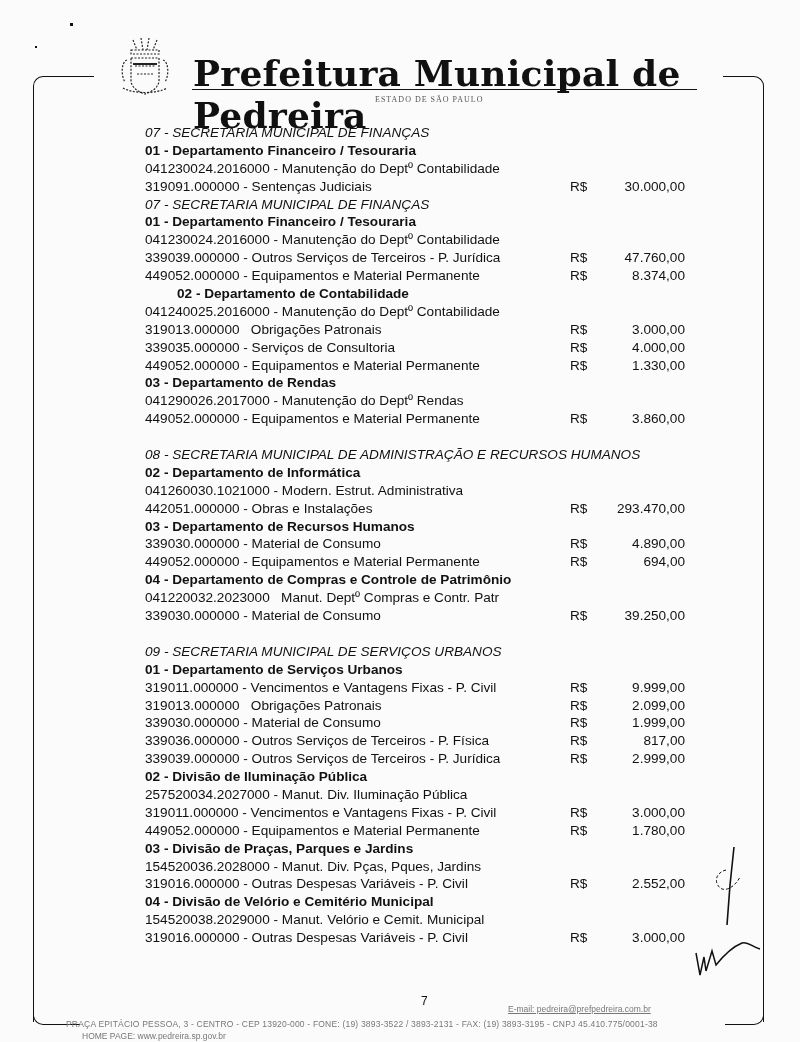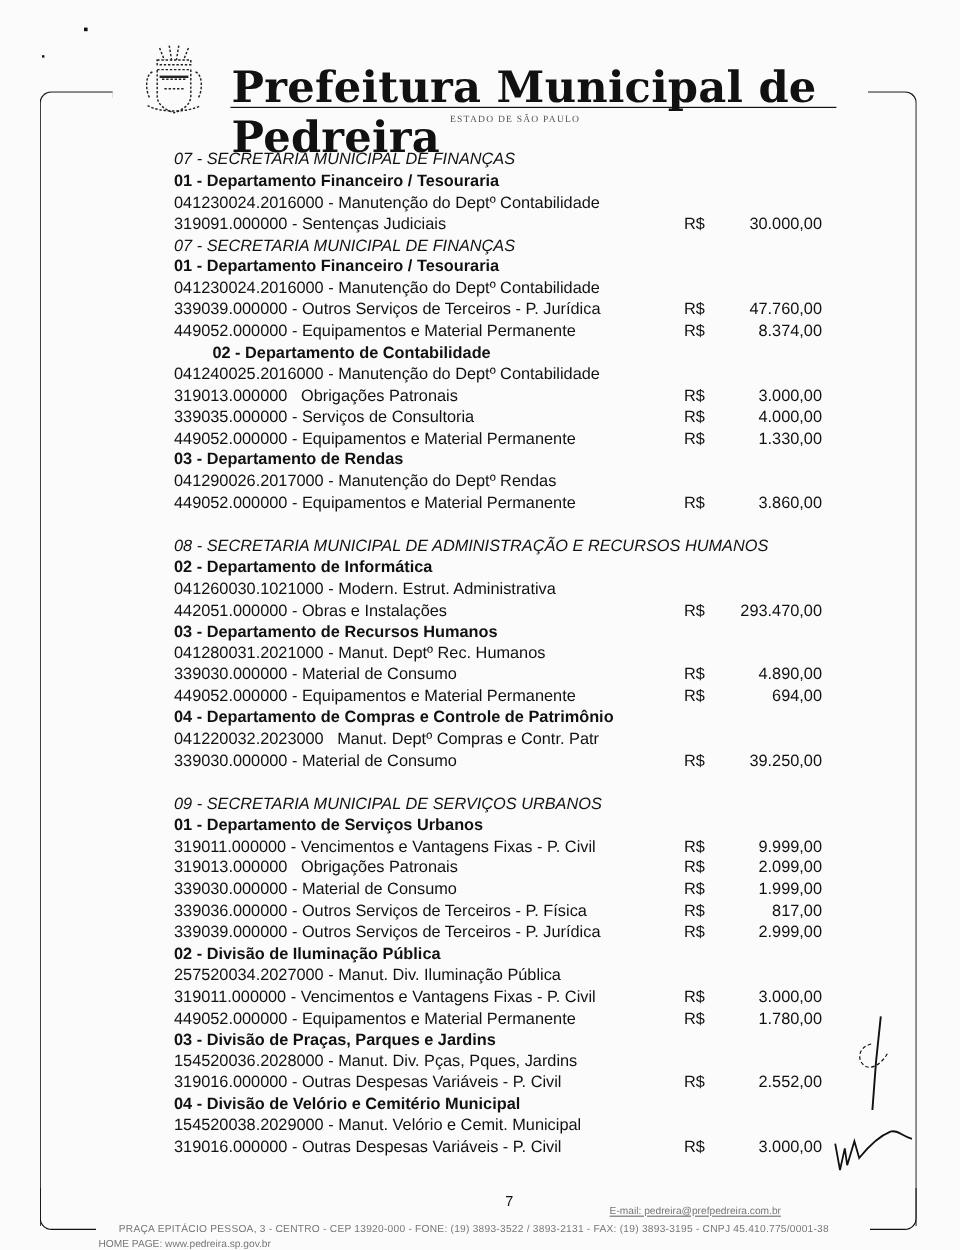--- a/index.html
+++ b/index.html
@@ -13,21 +13,21 @@
   .title { position: absolute; left: 193px; top: 52px; font-family: "DejaVu Serif", serif; font-weight: bold; font-size: 36px; letter-spacing: 0.2px; color: #111; }
   .title-rule { position: absolute; left: 192px; top: 89px; width: 505px; border-top: 1.5px solid #111; }
   .subtitle { position: absolute; left: 375px; top: 95px; font-family: "Liberation Serif", serif; font-size: 8px; letter-spacing: 1px; color: #555; }
   .content { position: absolute; left: 145px; top: 124px; width: 560px; font-size: 13.6px; line-height: 17.9px; }
   .line { position: relative; white-space: nowrap; height: 17.9px; }
   .sec { font-weight: normal; font-style: italic; }
   .dept { font-weight: bold; }
   .cur { position: absolute; left: 425px; }
   .amt { position: absolute; right: 20px; text-align: right; }
   .page-num { position: absolute; left: 421px; top: 994px; font-size: 12px; }
-  .footer1 { position: absolute; left: 99px; top: 1019px; font-size: 8.5px; color: #777; white-space: nowrap; letter-spacing: 0.2px; }
+  .footer1 { position: absolute; left: 66px; top: 1019px; font-size: 8.5px; color: #777; white-space: nowrap; letter-spacing: 0.2px; }
   .footer2 { position: absolute; left: 82px; top: 1031px; font-size: 8.5px; color: #777; white-space: nowrap; }
   .footer3 { position: absolute; left: 508px; top: 1004px; font-size: 8.5px; color: #777; white-space: nowrap; text-decoration: underline; }
   .sig1 { position: absolute; left: 700px; top: 845px; width: 60px; height: 90px; }
   .sig2 { position: absolute; left: 690px; top: 935px; width: 80px; height: 45px; }
   .dot { position: absolute; background: #111; }
 </style>
 </head>
 <body>
 
 <div class="frame frame-left"></div>
@@ -71,21 +71,20 @@
     <div class="line"><span style="white-space: pre;">449052.000000 - Equipamentos e Material Permanente</span><span class="cur">R$</span><span class="amt">1.330,00</span></div>
     <div class="line dept"><span style="white-space: pre; margin-top: 32px;">03 - Departamento de Rendas</span></div>
     <div class="line"><span style="white-space: pre;">041290026.2017000 - Manutenção do Deptº Rendas</span></div>
     <div class="line"><span style="white-space: pre;">449052.000000 - Equipamentos e Material Permanente</span><span class="cur">R$</span><span class="amt">3.860,00</span></div>
     <div class="line"></div>
     <div class="line sec"><span style="white-space: pre;">08 - SECRETARIA MUNICIPAL DE ADMINISTRAÇÃO E RECURSOS HUMANOS</span></div>
     <div class="line dept"><span style="white-space: pre;">02 - Departamento de Informática</span></div>
     <div class="line"><span style="white-space: pre;">041260030.1021000 - Modern. Estrut. Administrativa</span></div>
     <div class="line"><span style="white-space: pre;">442051.000000 - Obras e Instalações</span><span class="cur">R$</span><span class="amt">293.470,00</span></div>
     <div class="line dept"><span style="white-space: pre;">03 - Departamento de Recursos Humanos</span></div>
-    <div class="line"><span style="white-space: pre;">041280031.2021000 - Manut. Deptº Rec. Humanos</span></div>
     <div class="line"><span style="white-space: pre;">339030.000000 - Material de Consumo</span><span class="cur">R$</span><span class="amt">4.890,00</span></div>
     <div class="line"><span style="white-space: pre;">449052.000000 - Equipamentos e Material Permanente</span><span class="cur">R$</span><span class="amt">694,00</span></div>
     <div class="line dept"><span style="white-space: pre;">04 - Departamento de Compras e Controle de Patrimônio</span></div>
     <div class="line"><span style="white-space: pre;">041220032.2023000   Manut. Deptº Compras e Contr. Patr</span></div>
     <div class="line"><span style="white-space: pre;">339030.000000 - Material de Consumo</span><span class="cur">R$</span><span class="amt">39.250,00</span></div>
     <div class="line"></div>
     <div class="line sec"><span style="white-space: pre;">09 - SECRETARIA MUNICIPAL DE SERVIÇOS URBANOS</span></div>
     <div class="line dept"><span style="white-space: pre;">01 - Departamento de Serviços Urbanos</span></div>
     <div class="line"><span style="white-space: pre;">319011.000000 - Vencimentos e Vantagens Fixas - P. Civil</span><span class="cur">R$</span><span class="amt">9.999,00</span></div>
     <div class="line"><span style="white-space: pre;">319013.000000   Obrigações Patronais</span><span class="cur">R$</span><span class="amt">2.099,00</span></div>

